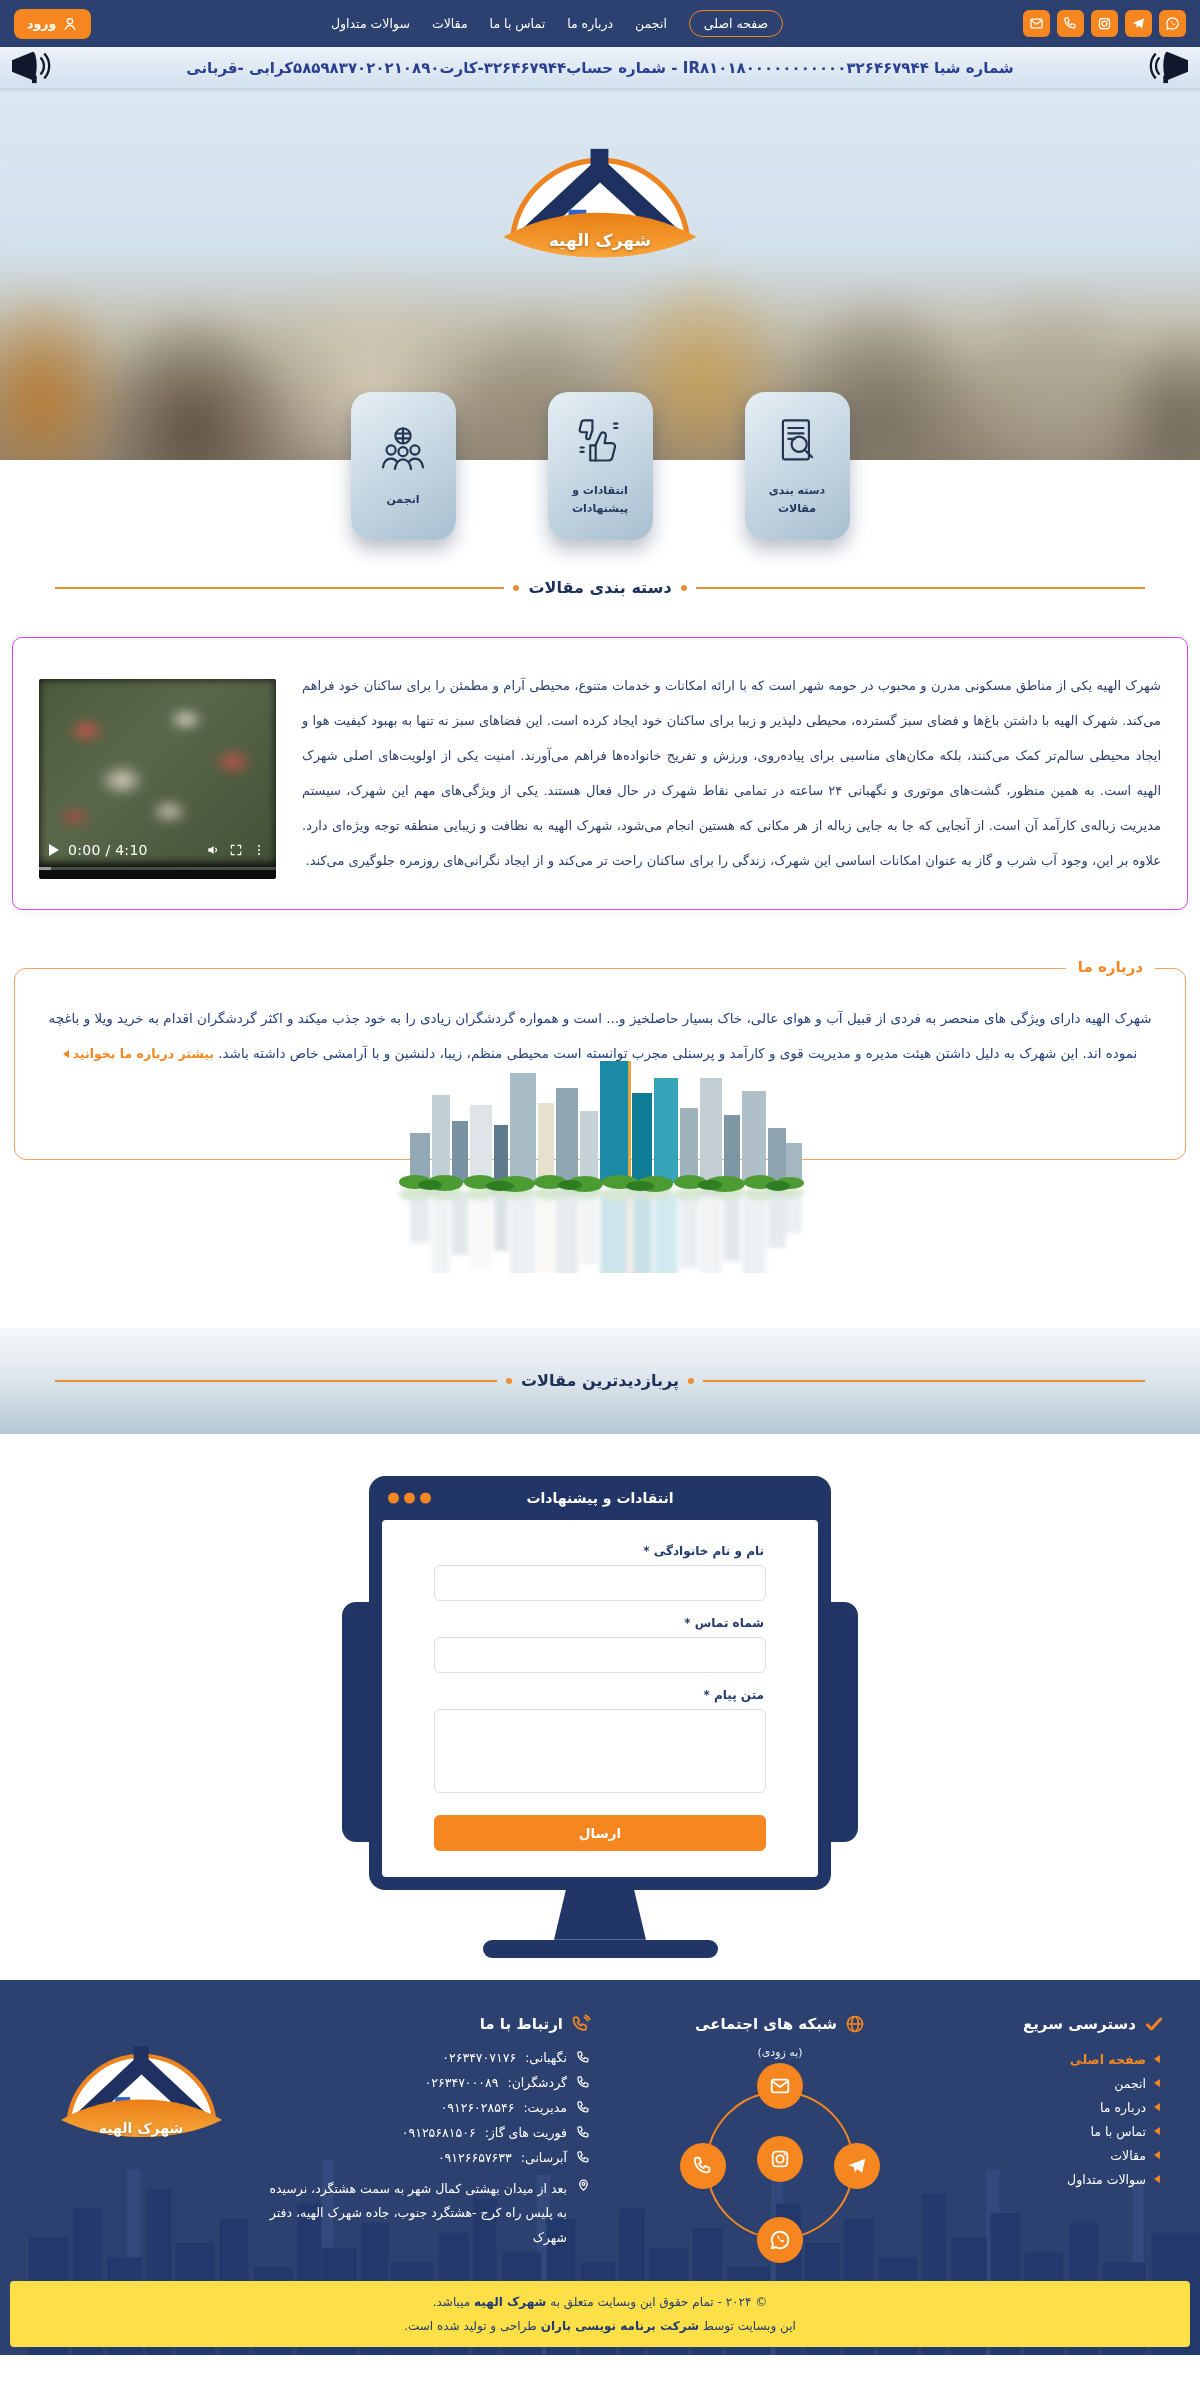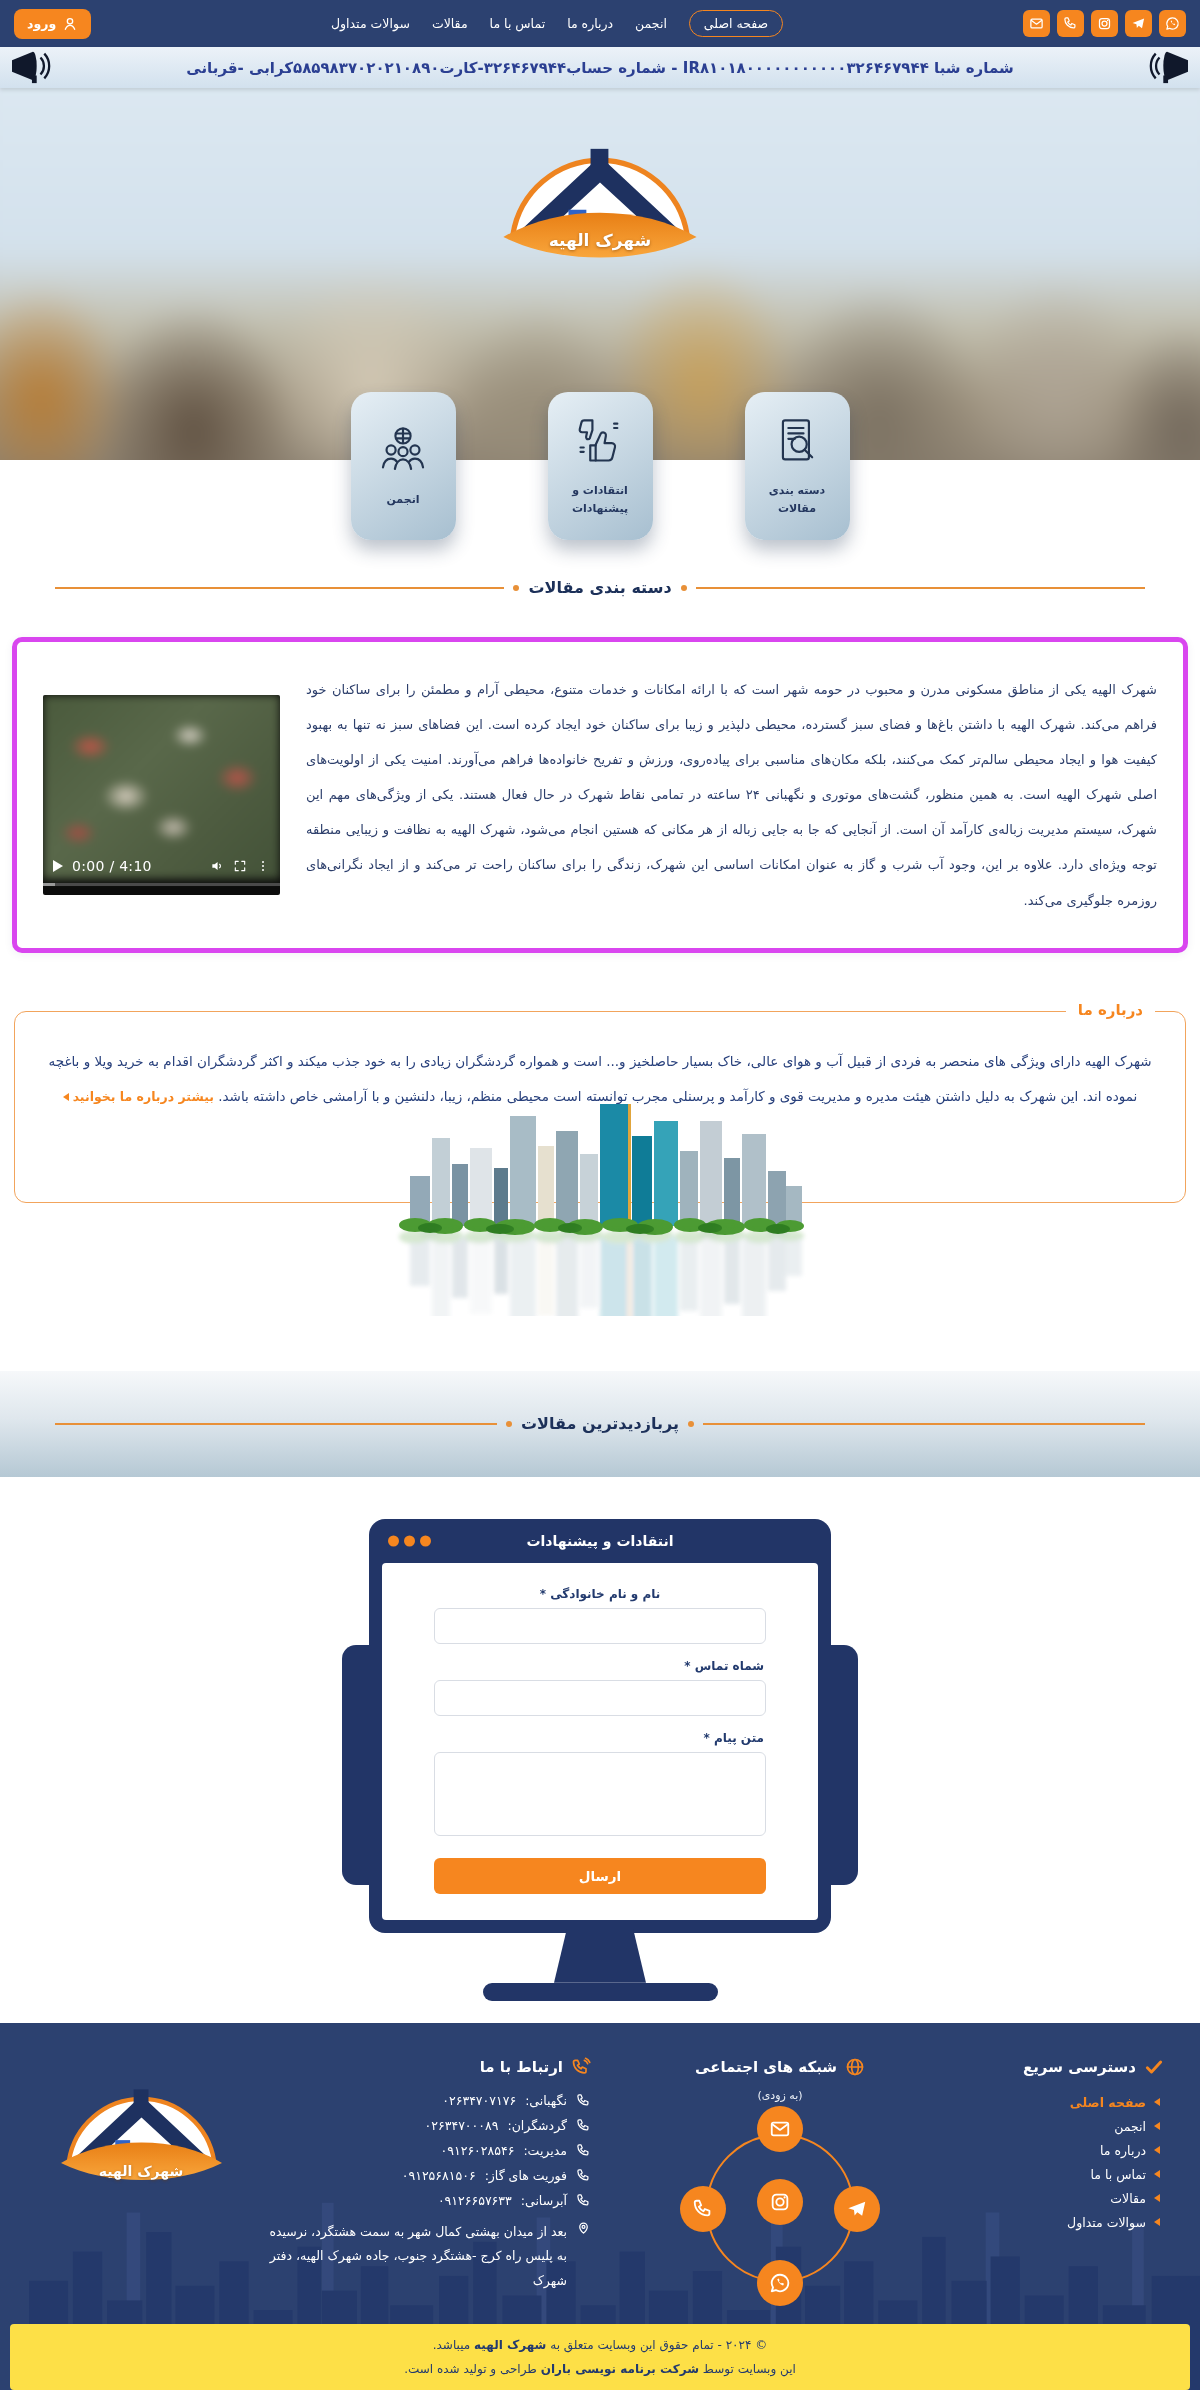--- a/index.html
+++ b/index.html
@@ -59,23 +59,23 @@
     padding:0 5px; line-height:1.6; }
 
   
   .sec-title { display:flex; align-items:center; gap:9px; margin:0 55px; }
   .sec-title .line { flex:1; height:2px; background:#e89038; }
   .sec-title .dot { width:6px; height:6px; border-radius:50%; background:#e89038; }
   .sec-title h2 { margin:0; font-size:16px; font-weight:bold; color:#1c3059; white-space:nowrap; }
   .t1 { margin-top:118px; }
 
   
-  .article-card { margin:40px 12px 0; background:#fff; border:5px solid #d946ef;
+  .article-card { margin:40px 12px 0; background:#fff; border:1px solid #d946ef;
     border-radius:10px; box-shadow:0 2px 10px rgba(20,40,80,.06);
-    padding:30px 26px; display:flex; gap:26px; align-items:center; }
+    padding:30px 26px; display:flex; gap:26px; align-items:flex-end; }
   .article-text { flex:1; margin:0; color:#2c3e6b; font-size:13px; line-height:2.7;
     text-align:justify; }
   .video { width:237px; height:200px; flex:0 0 auto; background:#0c0c0c;
     position:relative; overflow:hidden; cursor:pointer; border-radius:2px; }
   .video-img { position:absolute; inset:0 0 16px 0; filter:blur(4px);
     background:
       radial-gradient(30px 20px at 20% 28%, #c05548, transparent 70%),
       radial-gradient(26px 18px at 62% 22%, #d8d2c6, transparent 70%),
       radial-gradient(30px 22px at 82% 45%, #b8544a, transparent 70%),
       radial-gradient(34px 24px at 35% 55%, #d8cfc0, transparent 70%),
@@ -125,21 +125,21 @@
     border-radius:16px; padding:0 13px 13px; }
   .screen-header { height:44px; display:flex; align-items:center; justify-content:center;
     position:relative; color:#fff; }
   .dots { position:absolute; left:6px; top:50%; transform:translateY(-50%);
     display:flex; gap:5px; }
   .dot-o { width:11px; height:11px; border-radius:50%; background:#f6861f; }
   .screen-title { font-size:14px; font-weight:bold; }
   .screen-body { background:#fff; border-radius:4px; padding:20px 52px 26px; }
   .field-label { display:block; text-align:right; font-size:12px; color:#223a6e;
     margin:15px 2px 7px; font-weight:bold; }
-  .field-label:first-child { margin-top:4px;text-align:center; }
+  .field-label:first-child { margin-top:4px; }
   .field-input { width:100%; height:36px; border:1px solid #d9dde4; border-radius:6px;
     background:#fff; padding:0 10px; font-family:inherit; font-size:13px; }
   textarea.field-input { height:84px; padding:8px 10px; resize:none; }
   .submit-btn { width:100%; height:36px; background:#f6861f; color:#fff; border:none;
     border-radius:6px; font-weight:bold; font-size:13.5px; margin-top:18px;
     cursor:pointer; font-family:inherit; }
   .stand-neck { width:92px; height:54px; background:#223567; margin:-4px auto 0;
     clip-path:polygon(14% 0,86% 0,100% 100%,0% 100%); }
   .stand-base { width:235px; height:18px; background:#223567; border-radius:9px;
     margin:0 auto; }

